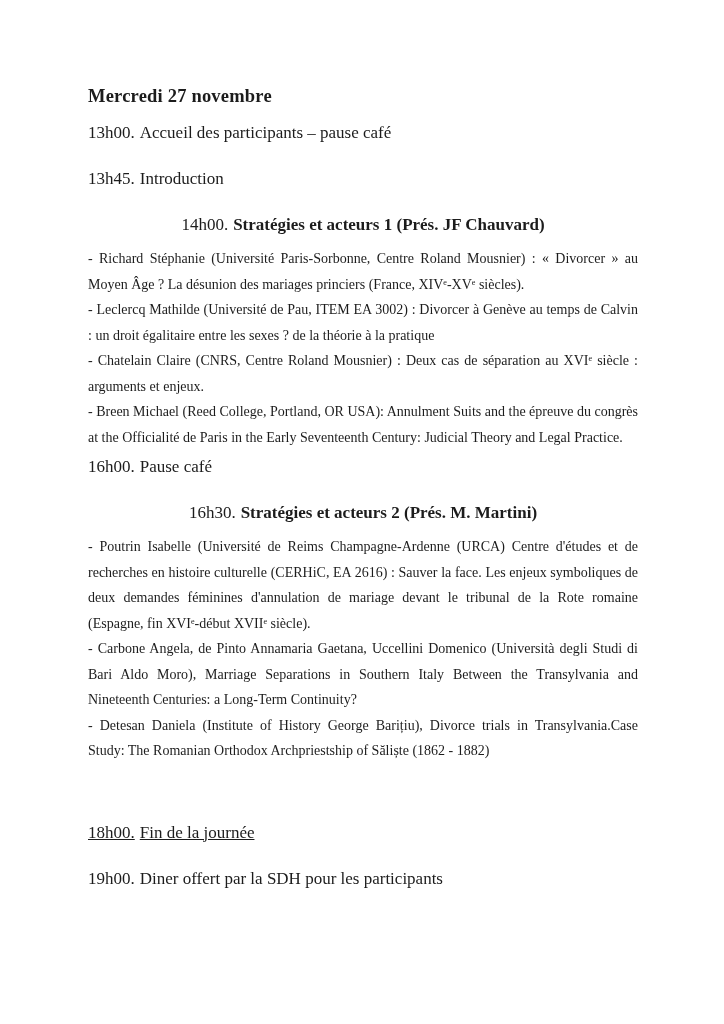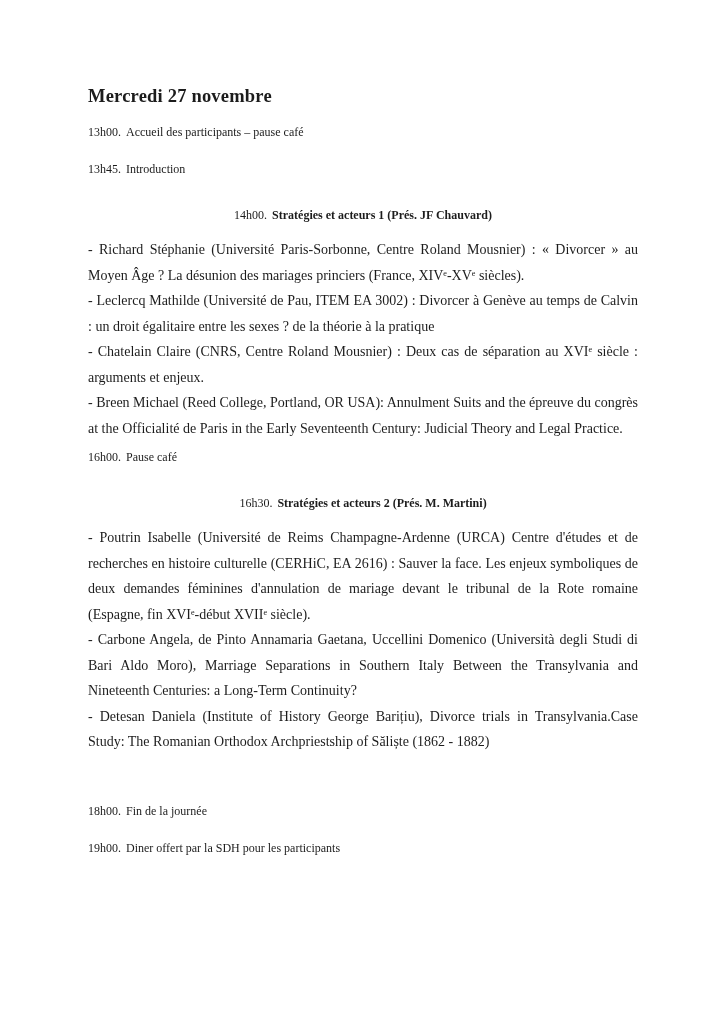--- a/index.html
+++ b/index.html
@@ -20,43 +20,43 @@
   .content {
     padding: 86px 86px 0 88px;
   }
   .day-title {
     font-size: 18.5px;
     font-weight: bold;
     margin: 0 0 0 0;
     letter-spacing: 0.2px;
   }
   .line {
-    font-size: 12px;
+    font-size: 17px;
     line-height: 25px;
   }
   .time {
     margin-right: 5px;
   }
   .session-title {
     font-weight: bold;
   }
   .mt-first   { margin-top: 13px; }
-  .mt-small   { margin-top: 12px; }
+  .mt-small   { margin-top: 21px; }
   .mt-section { margin-top: 21px; text-align: center; }
   .papers {
     margin-top: 9px;
   }
   .paper {
     margin: 0;
     font-size: 14px;
     line-height: 25.5px;
     text-align: justify;
   }
   .mt-pause  { margin-top: 4px; }
-  .mt-large  { margin-top: 44px; }
+  .mt-large  { margin-top: 56px; text-decoration: underline; }
 </style>
 </head>
 <body>
 
 <div class="page">
   <div class="content">
 
     <h1 class="day-title">Mercredi 27 novembre</h1>
 
     <div class="line mt-first">

